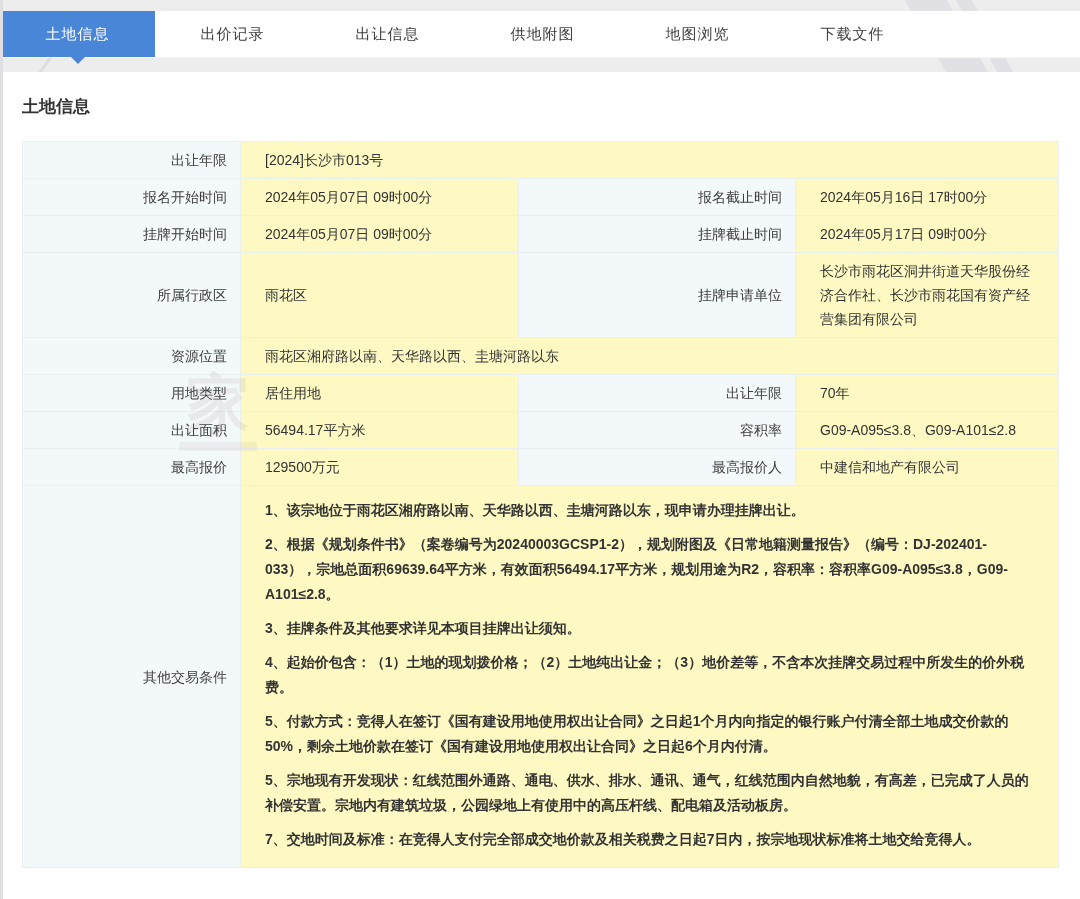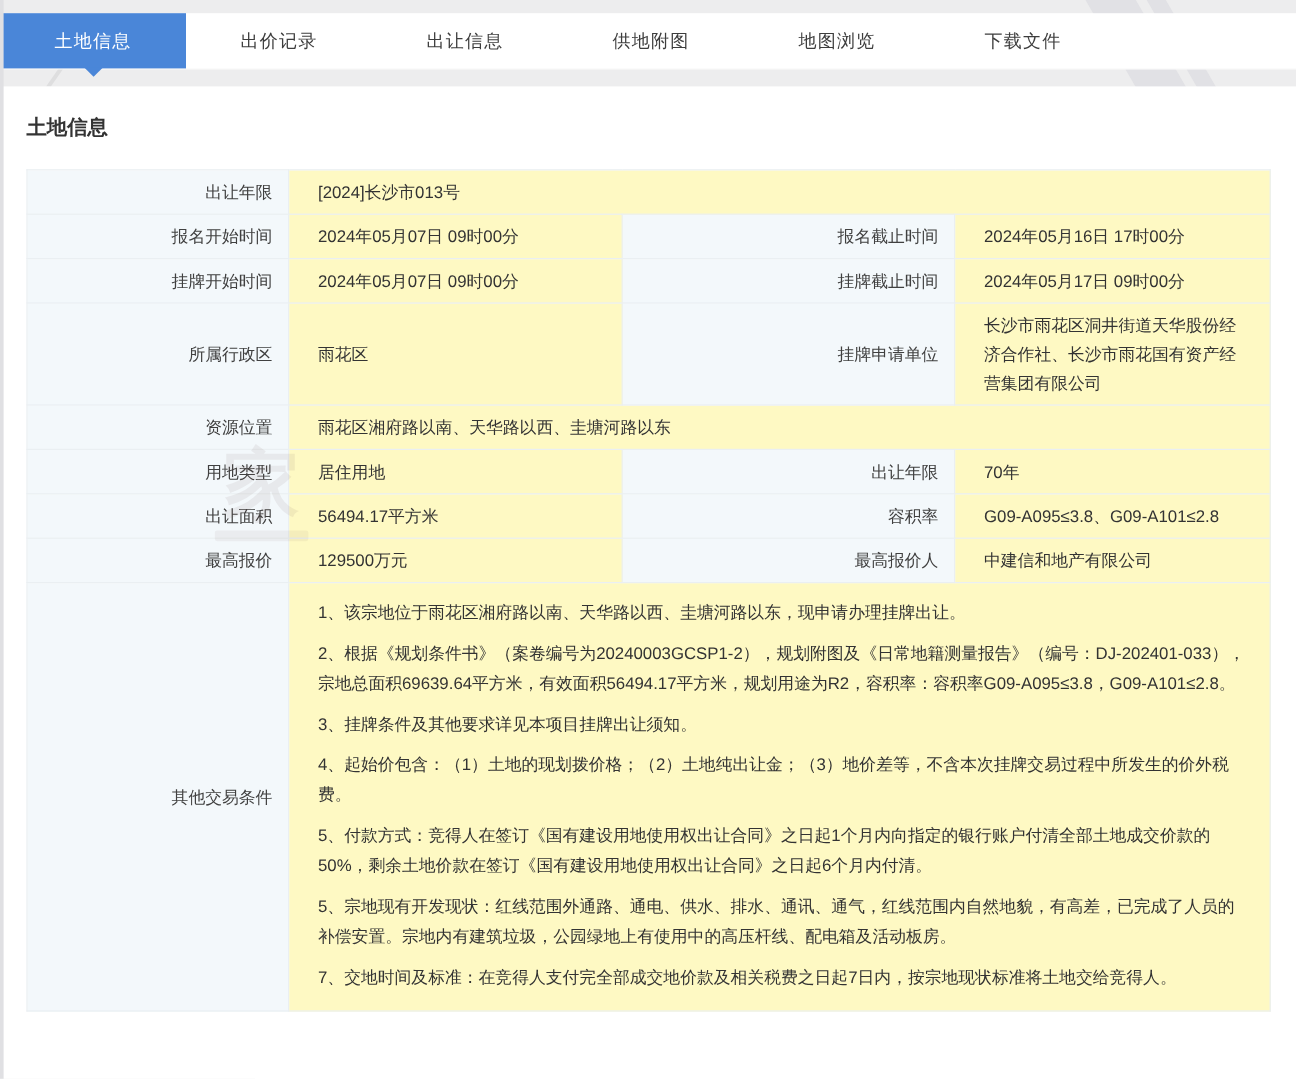--- a/index.html
+++ b/index.html
@@ -65,21 +65,21 @@
   }
   td.label{
     background:var(--label-bg); text-align:right; color:#404040;
     padding:6px 13px 6px 8px;
   }
   td.value{
     background:#fef9c3; text-align:left; color:#333;
     padding:6px 20px 6px 24px;
   }
   td.value p{
-    margin:0 0 9px 0; line-height:25px;
+    margin:0 0 9px 0; line-height:25px;font-weight:bold;
   }
   td.value p:first-child{ margin-top:6px; }
 
   
   .watermark{
     position:absolute; left:158px; top:300px; width:120px; height:100px;
     opacity:0.09; z-index:3; pointer-events:none; color:#7a5c5c;
     text-align:center;
   }
   .watermark .glyph{ font-size:64px; line-height:64px; font-weight:bold; }

